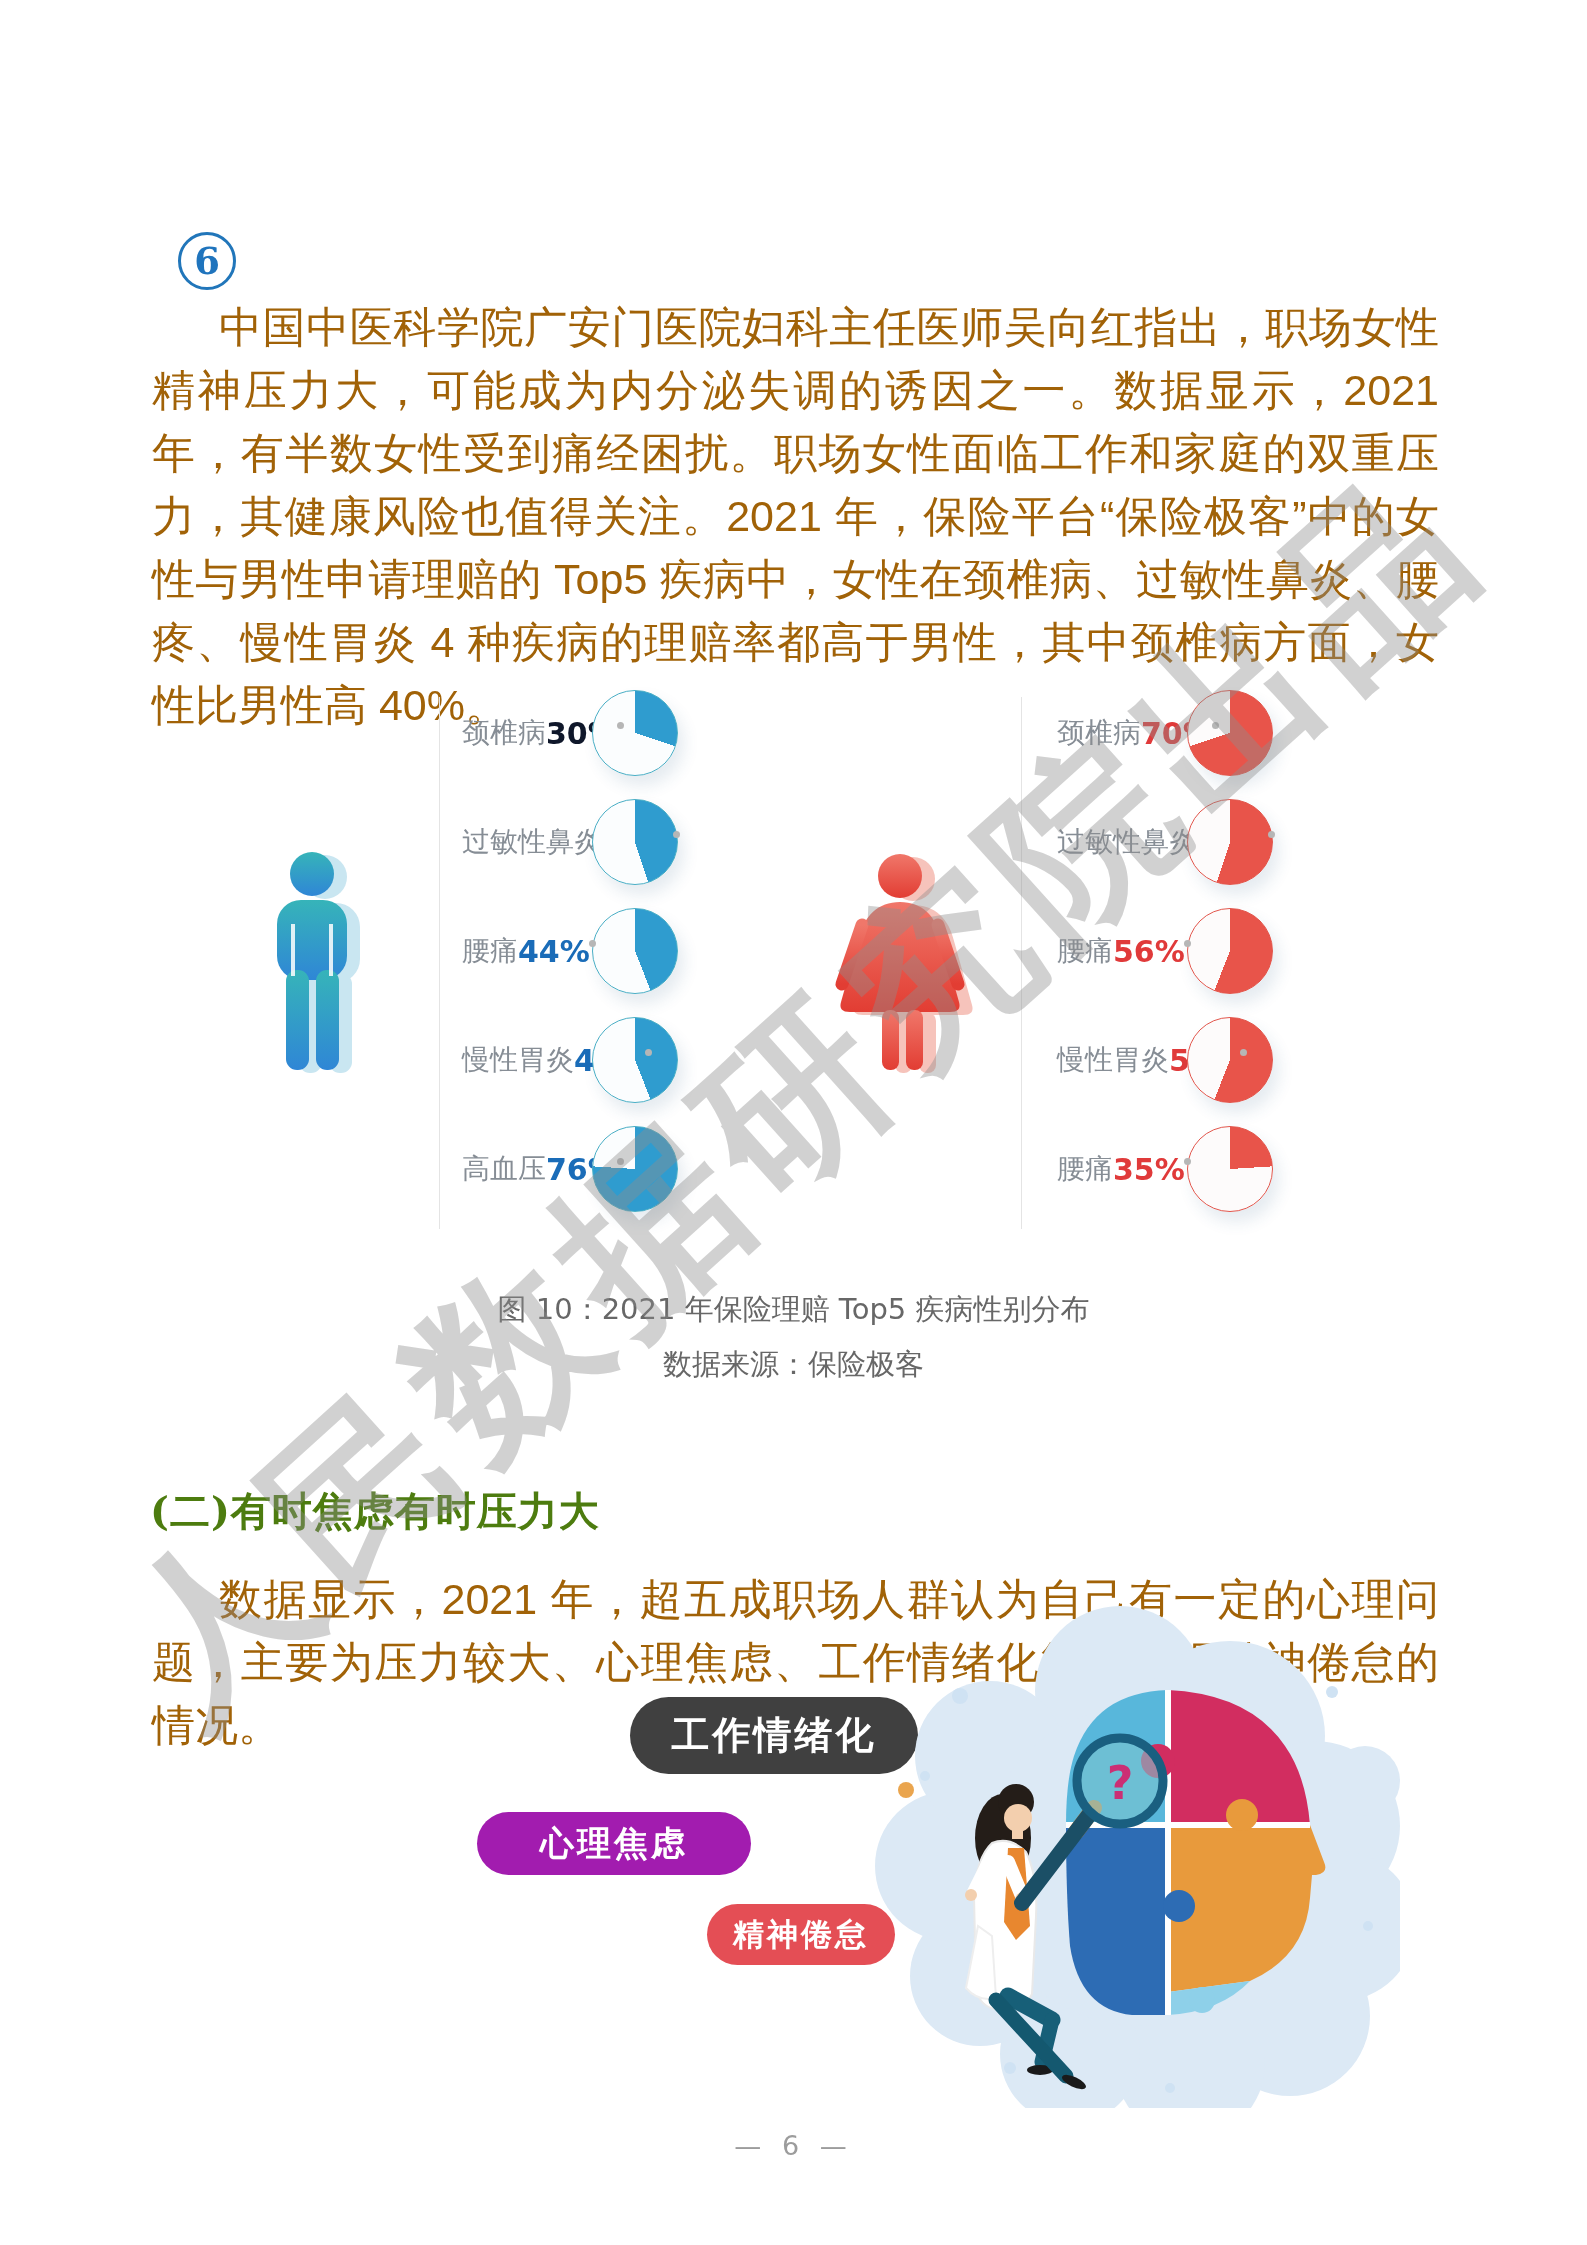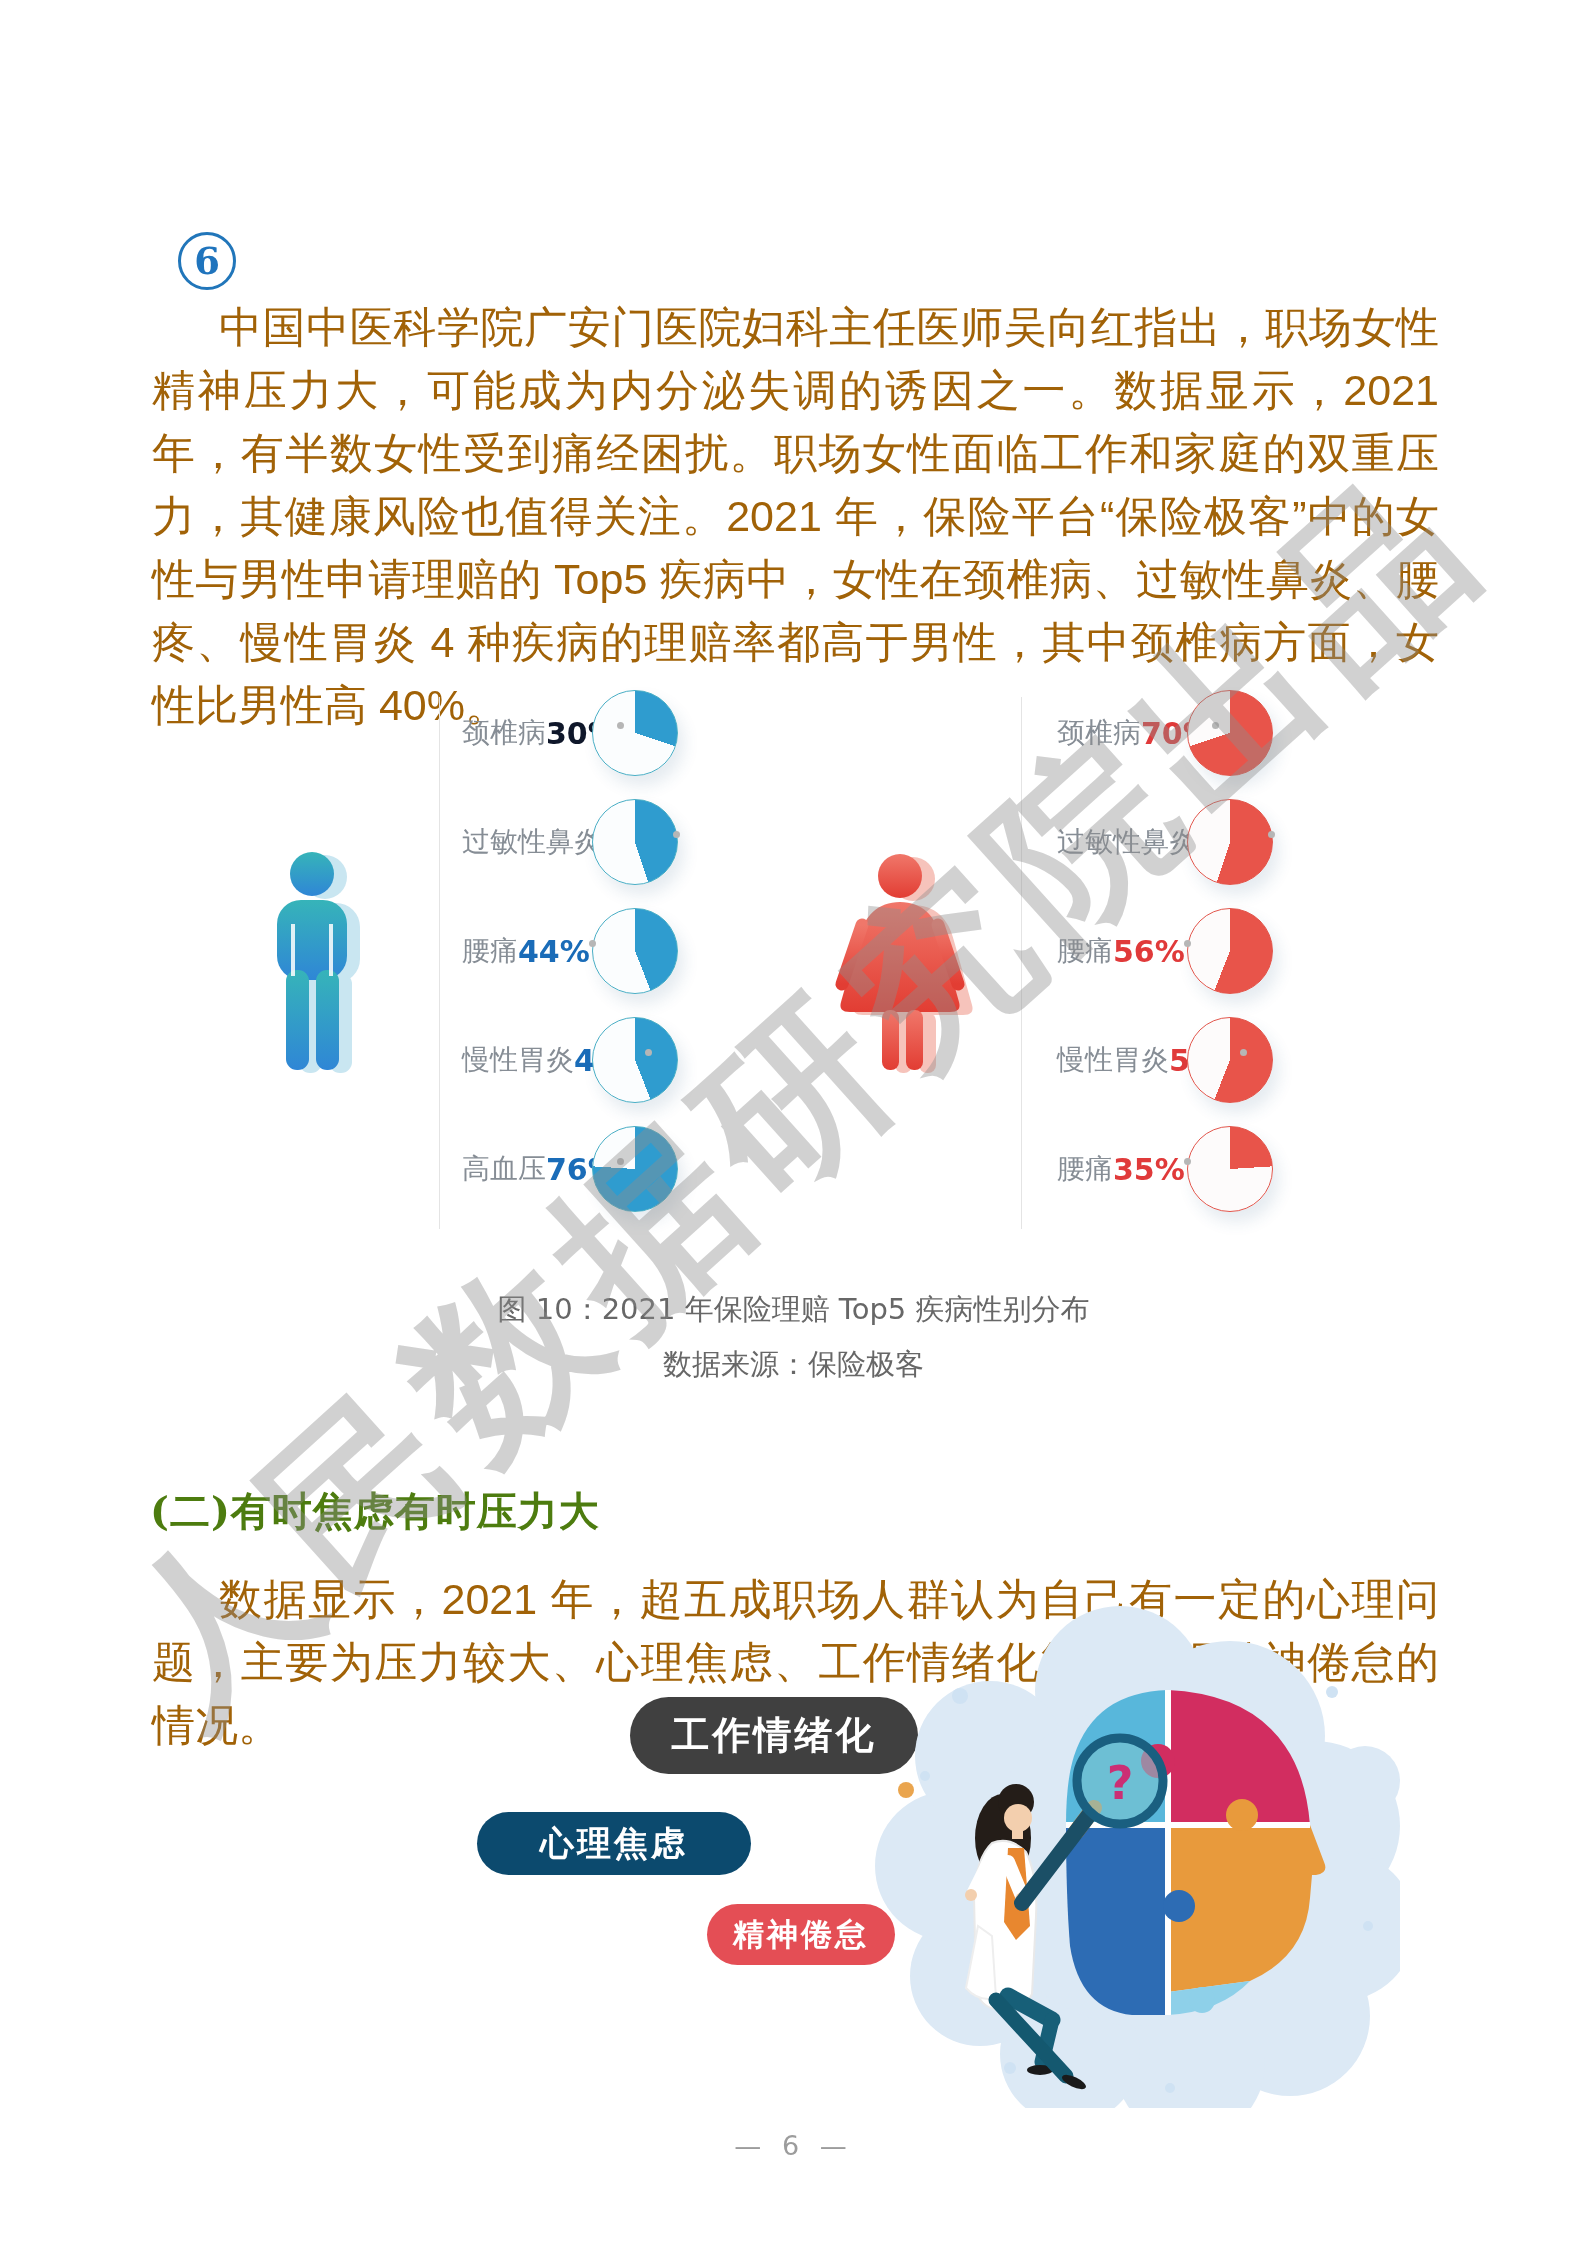--- a/index.html
+++ b/index.html
@@ -235,21 +235,21 @@
 
   <div class="caption">
     <div>图 10：2021 年保险理赔 Top5 疾病性别分布</div>
     <div>数据来源：保险极客</div>
   </div>
 
   <div class="heading2">(二)有时焦虑有时压力大</div>
   <div class="body-text para2">数据显示，2021 年，超五成职场人群认为自己有一定的心理问题，主要为压力较大、心理焦虑、工作情绪化等，出现精神倦怠的情况。</div>
 
   <div class="tag tag-0" style="background: #404040;">工作情绪化</div>
-  <div class="tag tag-1" style="background: #0c4a6e;">心理焦虑</div>
+  <div class="tag tag-1" style="background: #a21caf;">心理焦虑</div>
   <div class="tag tag-2" style="background: rgb(228, 78, 85);">精神倦怠</div>
   <div class="trail-dot d1"></div>
   <div class="trail-dot d2"></div>
 
   <svg class="illus" width="530" height="512" viewBox="0 0 530 512">
     <g fill="#dce9f5">
       <circle cx="250" cy="95" r="85"></circle>
         <circle cx="360" cy="140" r="95"></circle>
       <circle cx="445" cy="230" r="85"></circle>
         <circle cx="470" cy="330" r="75"></circle>

